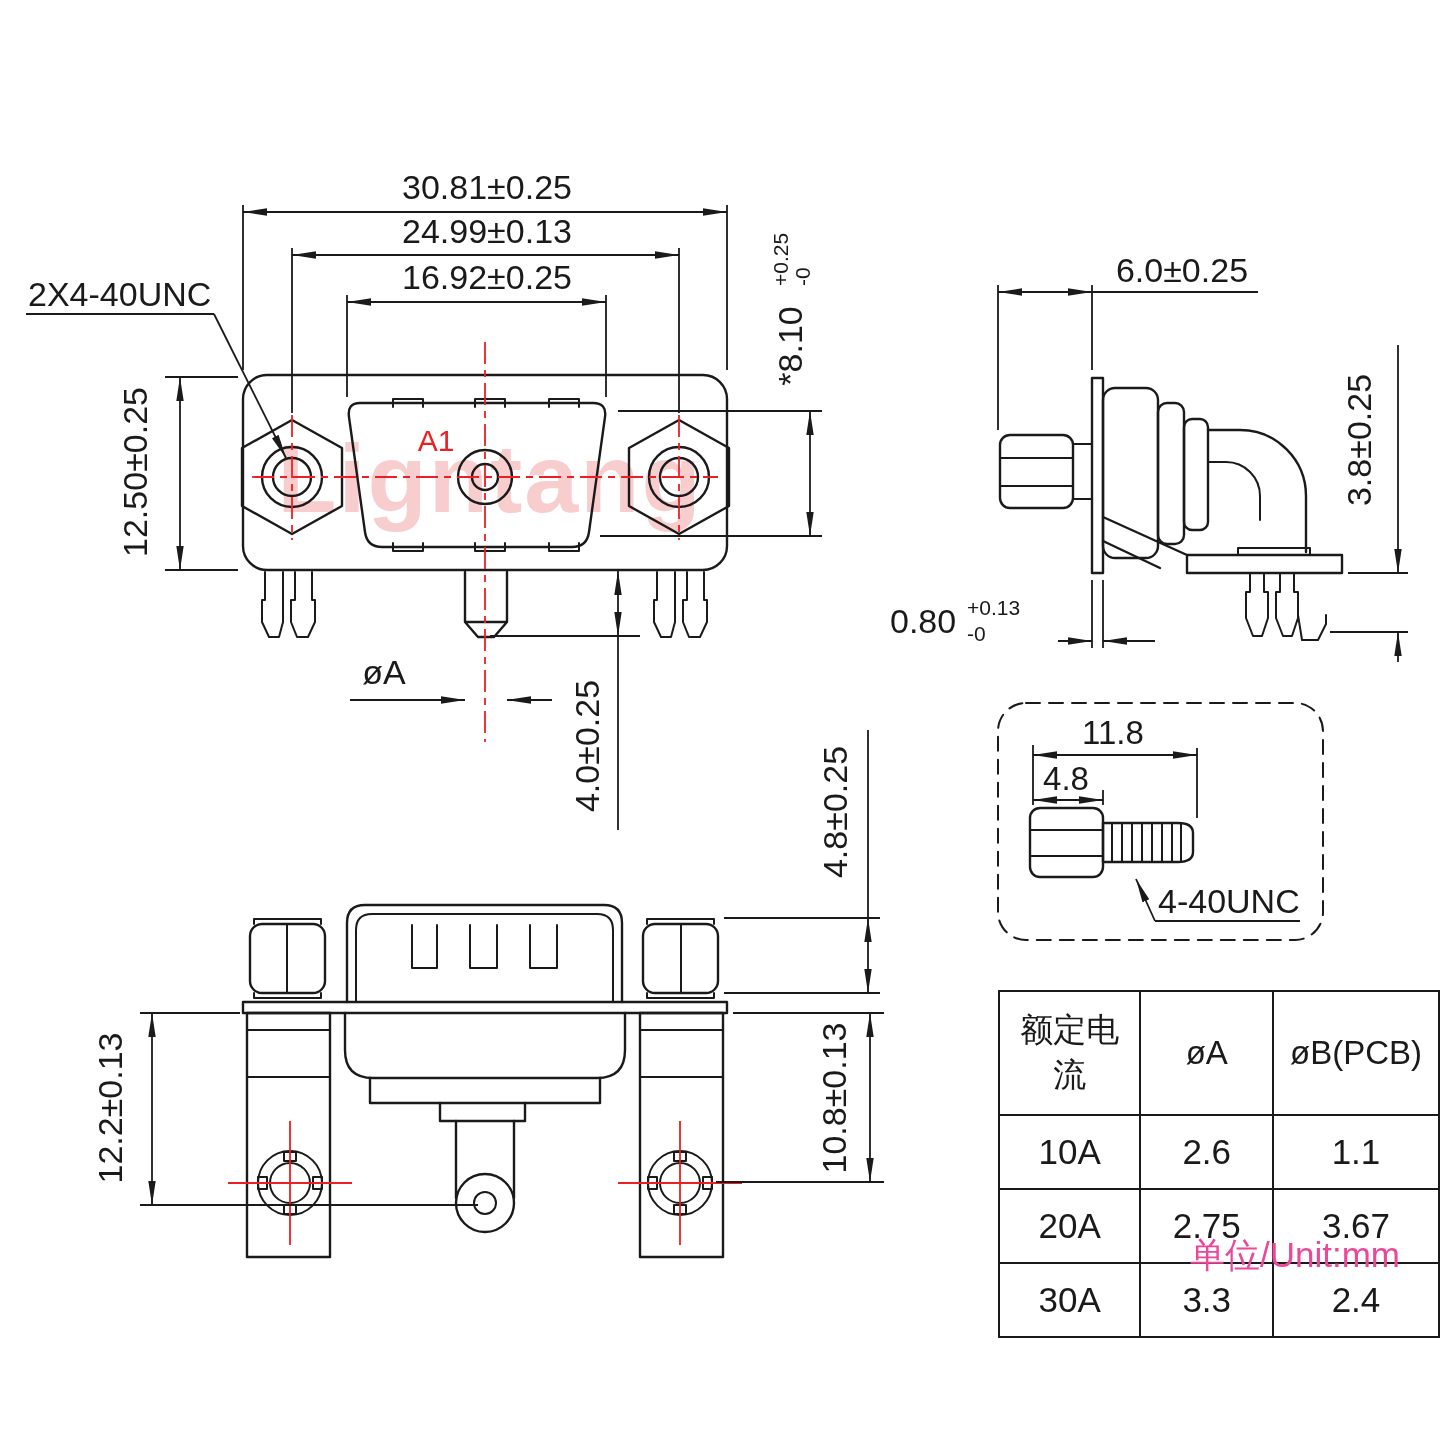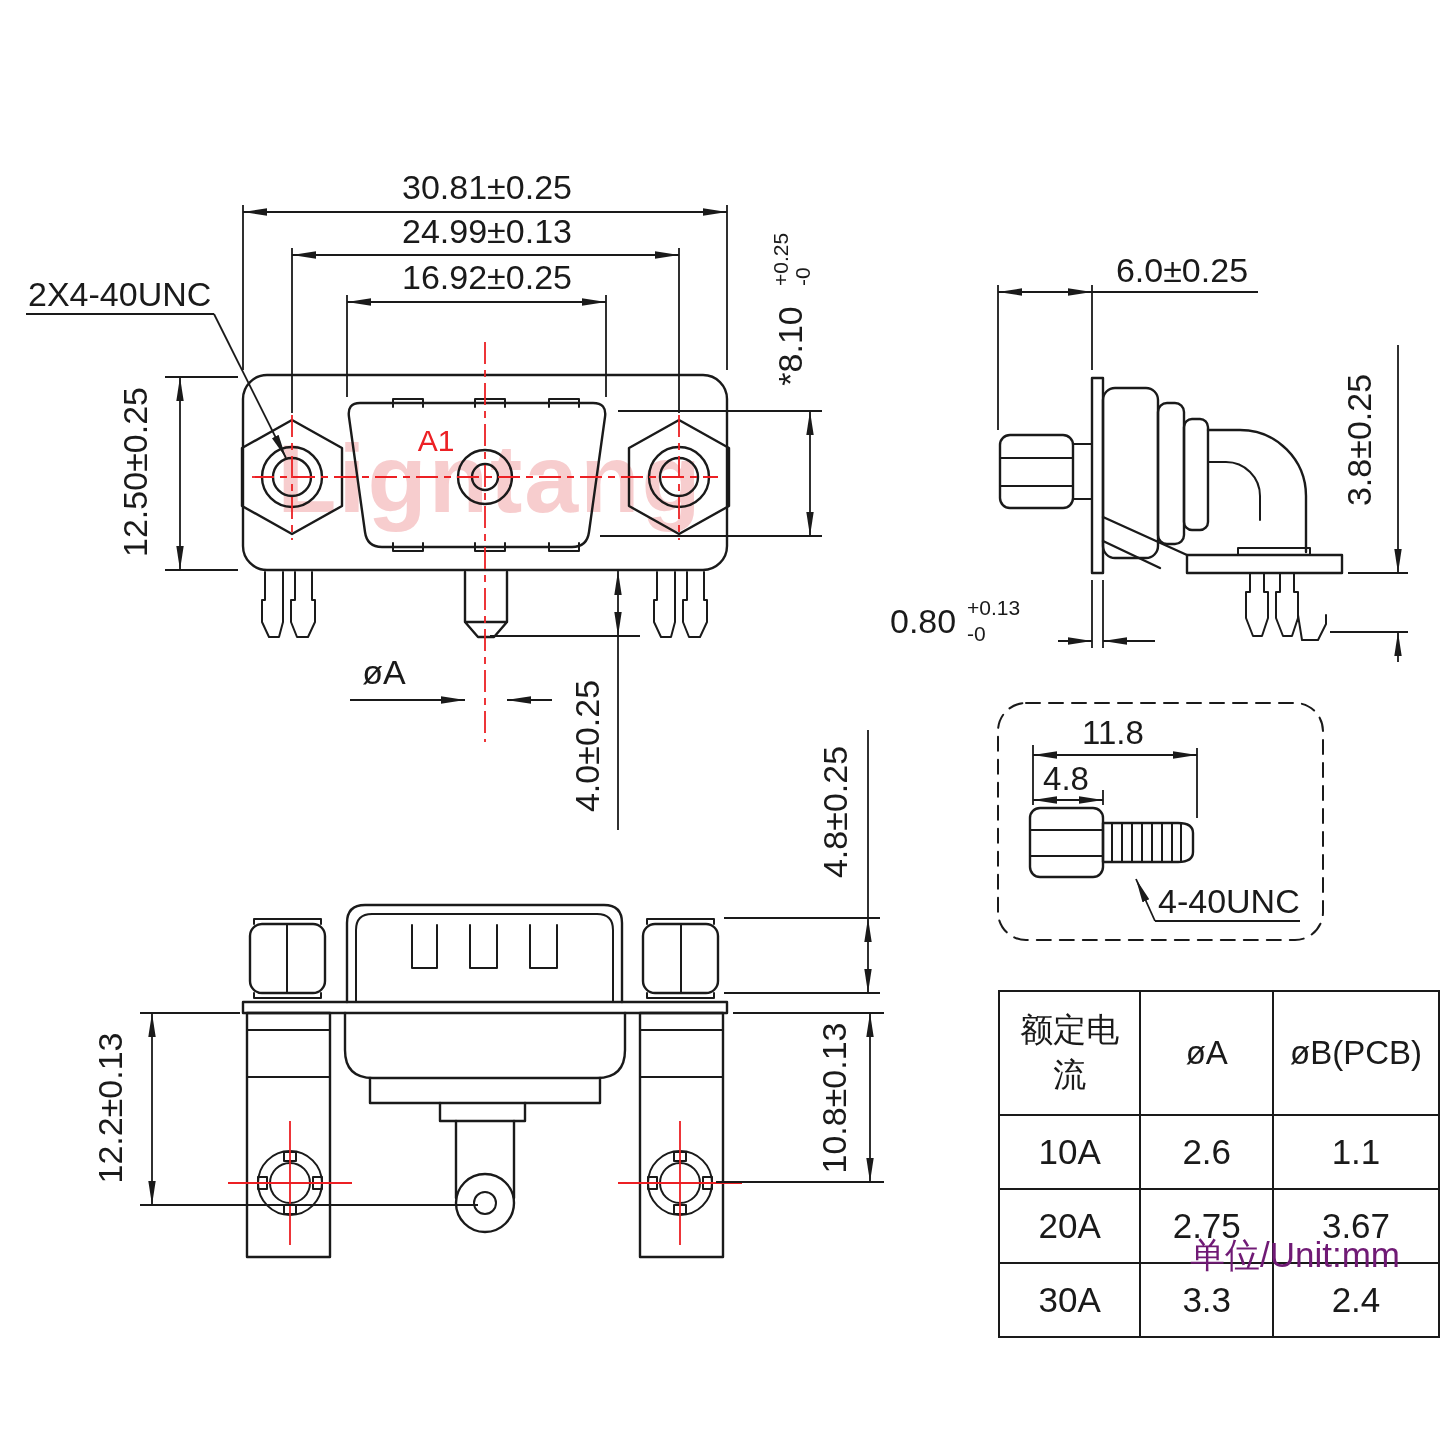--- a/index.html
+++ b/index.html
@@ -20,21 +20,21 @@
   .wm{font-size:97px;font-weight:bold;letter-spacing:2px;fill:rgba(228,90,94,0.30);text-anchor:middle;}
   
   #spec-table{position:absolute;left:998px;top:990px;border-collapse:collapse;table-layout:fixed;}
   #spec-table td,#spec-table th{border:2.4px solid #1a1a1a;text-align:center;vertical-align:middle;
       font-weight:normal;padding:16px;color:#1a1a1a;}
   #spec-table th{font-size:33px;}
   #spec-table td{font-size:35px;}
   .c0{width:138px;} .c1{width:119px;} .c2{width:131px;border-radius:23px;}
   #spec-table tr{height:48px;}
   #unit-note{position:absolute;left:998px;top:1232px;width:402px;text-align:right;
-      font-size:35px;color:#701a75;}
+      font-size:35px;color:#ec4899;}
 </style>
 </head>
 <body>
 
 <div id="canvas">
 
 <svg width="1440" height="1440" viewBox="0 0 1440 1440">
   <defs>
     <marker id="arw" viewBox="0 0 24 9" refX="24" refY="4.5" markerWidth="24" markerHeight="9" markerUnits="userSpaceOnUse" orient="auto-start-reverse">
       <path d="M0,0.8 L24,4.5 L0,8.2 Z" fill="#1a1a1a"></path>

